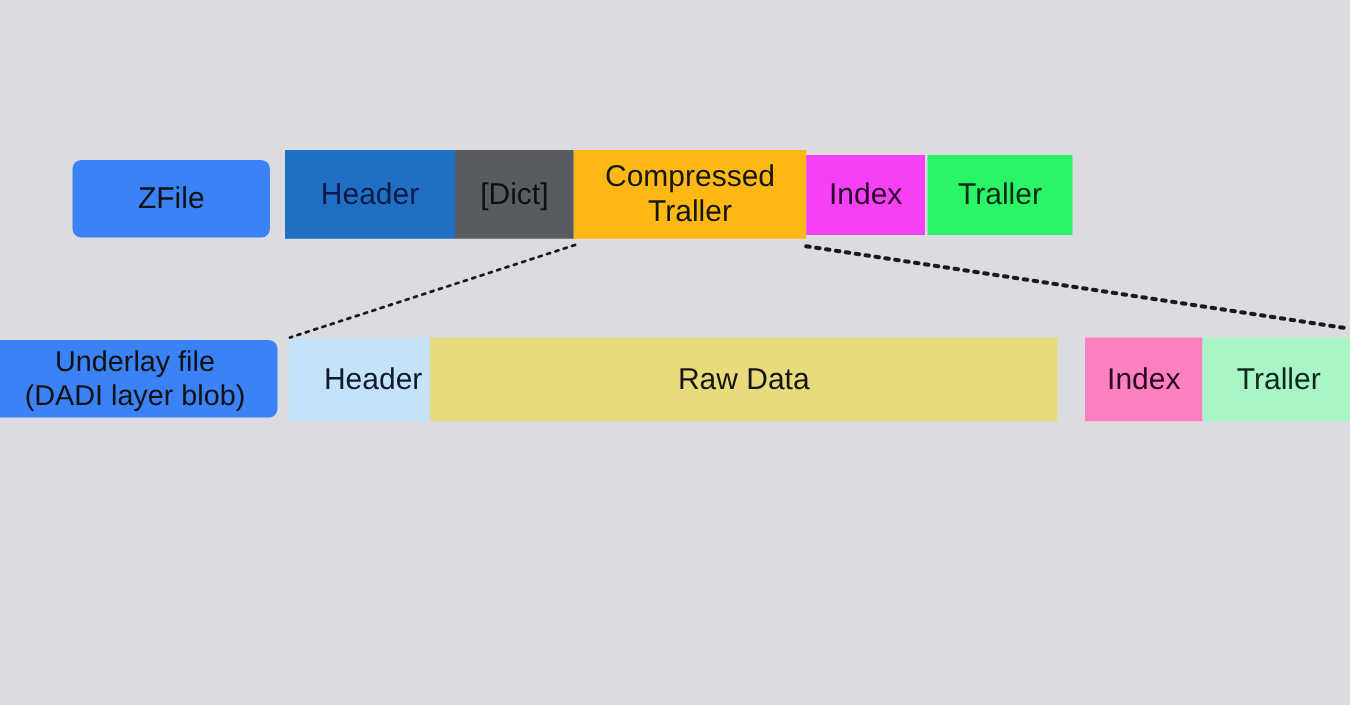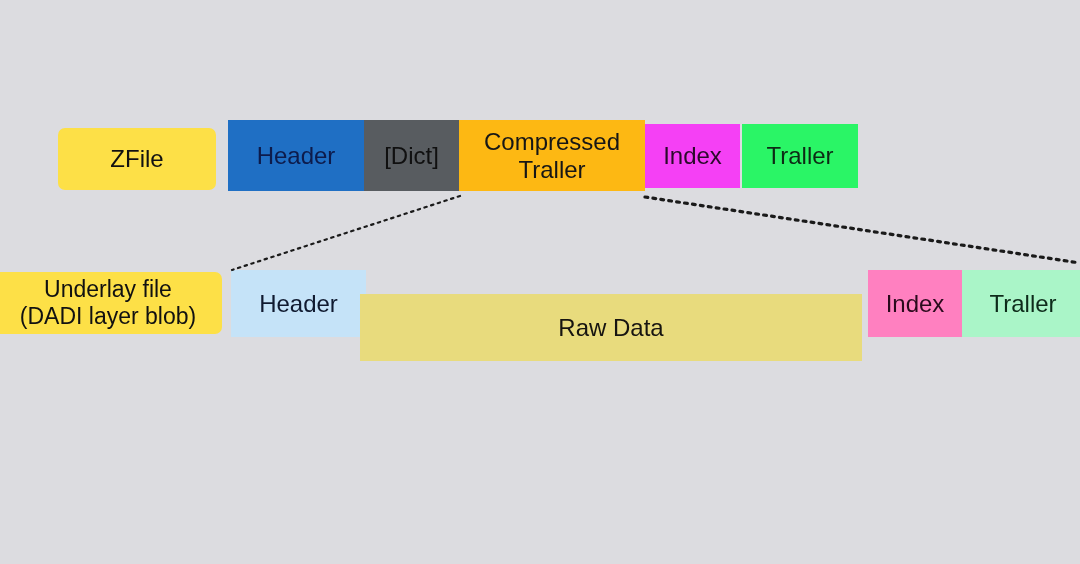--- a/index.html
+++ b/index.html
@@ -33,21 +33,21 @@
   }
 
   
   .row-label {
     position: absolute;
     display: flex;
     align-items: center;
     justify-content: center;
     text-align: center;
     color: #111111;
-    background: #fde047;
+    background: #3b82f6;
     border-radius: 7px;
     box-sizing: border-box;
     line-height: 1.18;
     white-space: pre-line;
   }
 
   #zfile-label {
     left: 58px;
     top: 128px;
     width: 158px;
@@ -111,24 +111,23 @@
 
   
   .row-bottom { top: 270px; height: 67px; }
 
   #underlay-header {
     left: 231px; width: 135px;
     background: #c5e3f8;
     color: #101a30;
   }
   #underlay-rawdata {
-    left: 360px; width: 502px;
+    left: 344px; width: 502px;
     background: #e8db7d;
     color: #161410;
-    margin-top: 24px;
   }
   #underlay-index {
     left: 868px; width: 94px;
     background: #ff80c0;
     color: #2a0a1c;
   }
   #underlay-traller {
     left: 962px; width: 122px;
     background: #aaf5c8;
     color: #0d2a1a;

